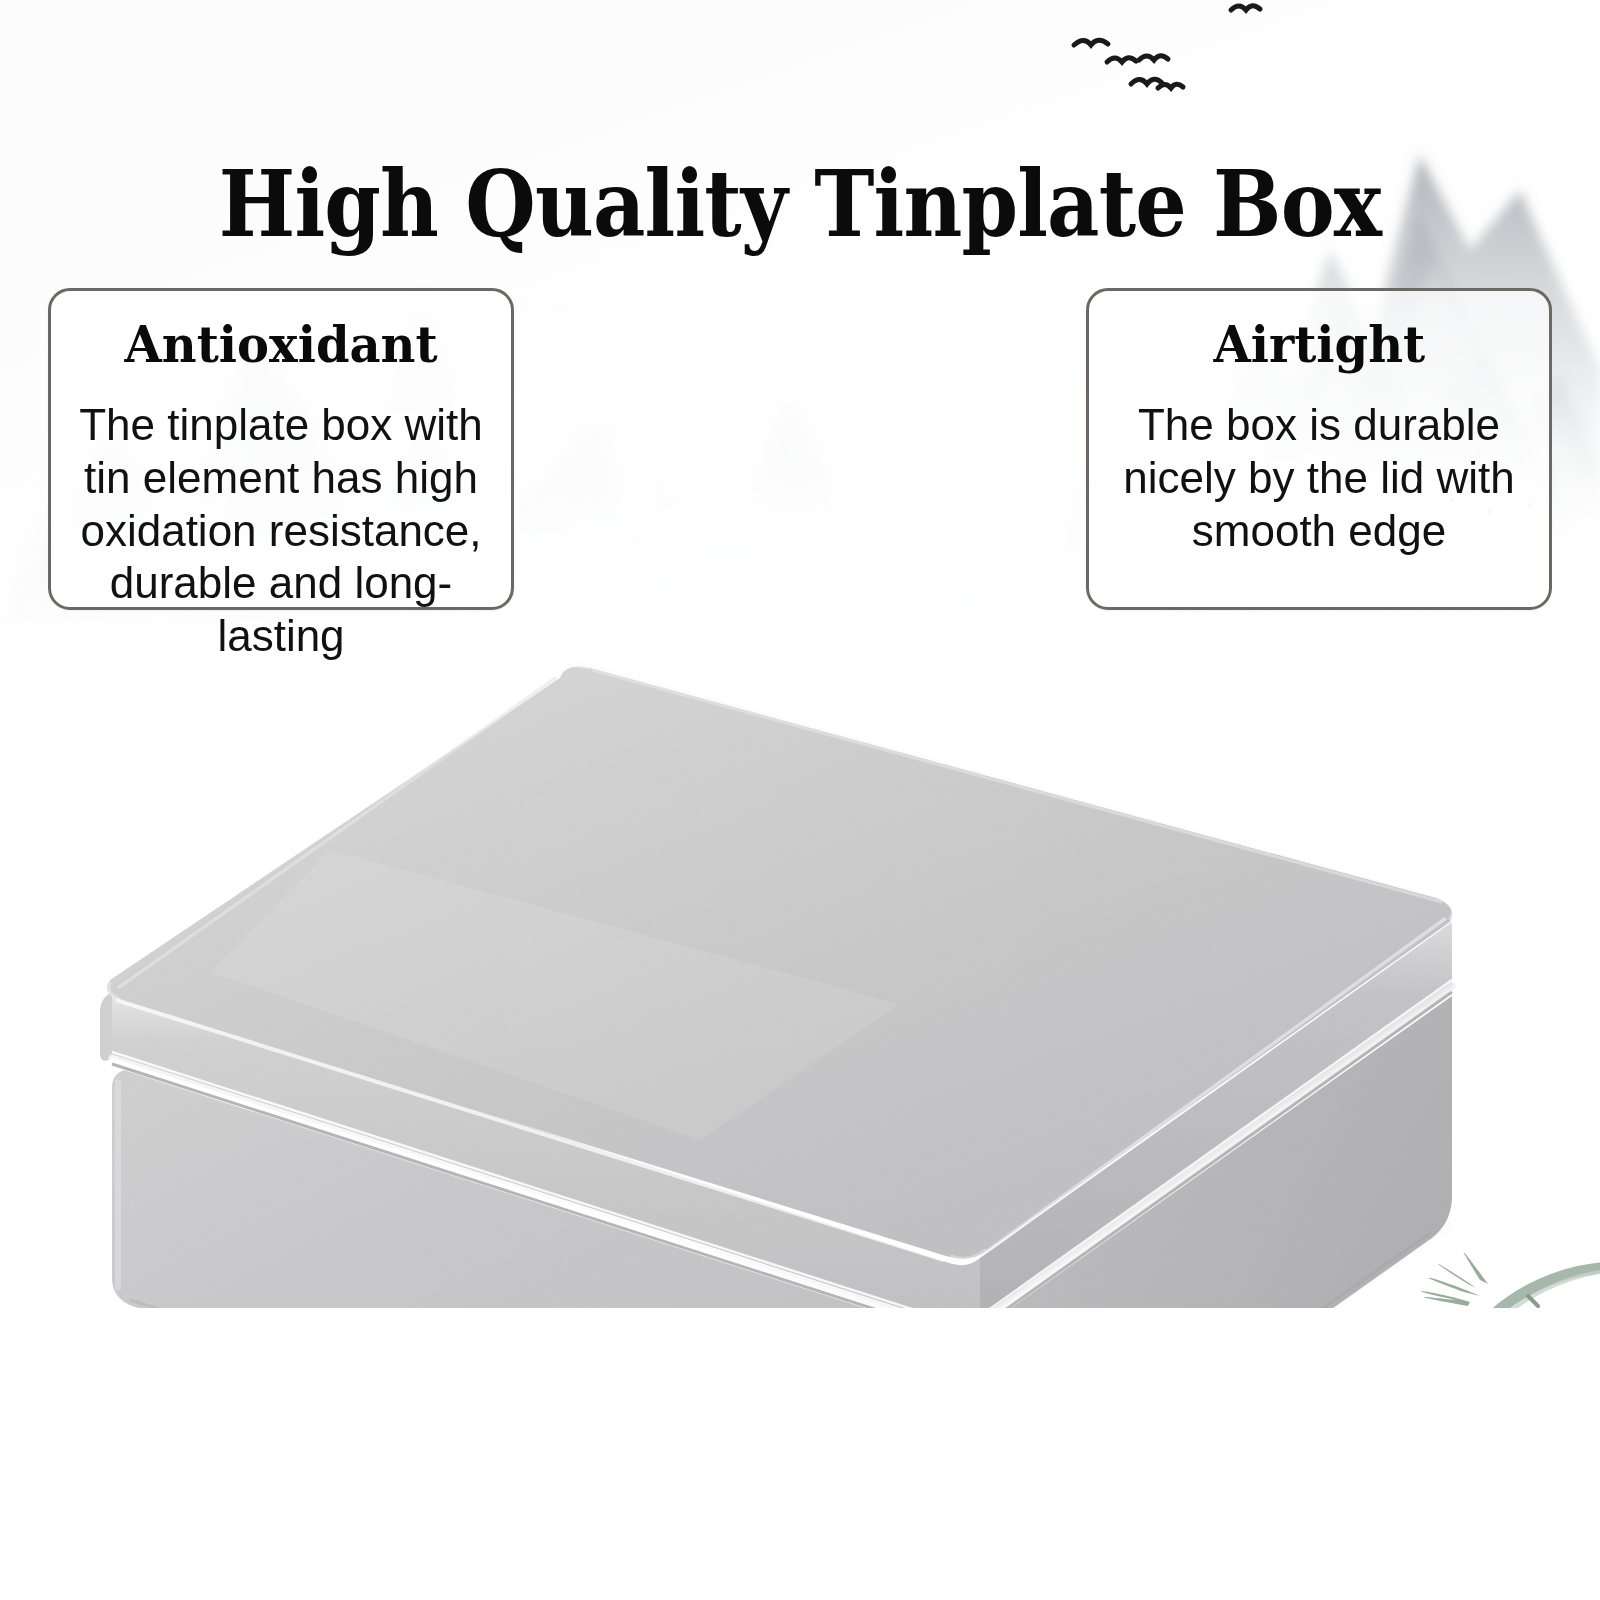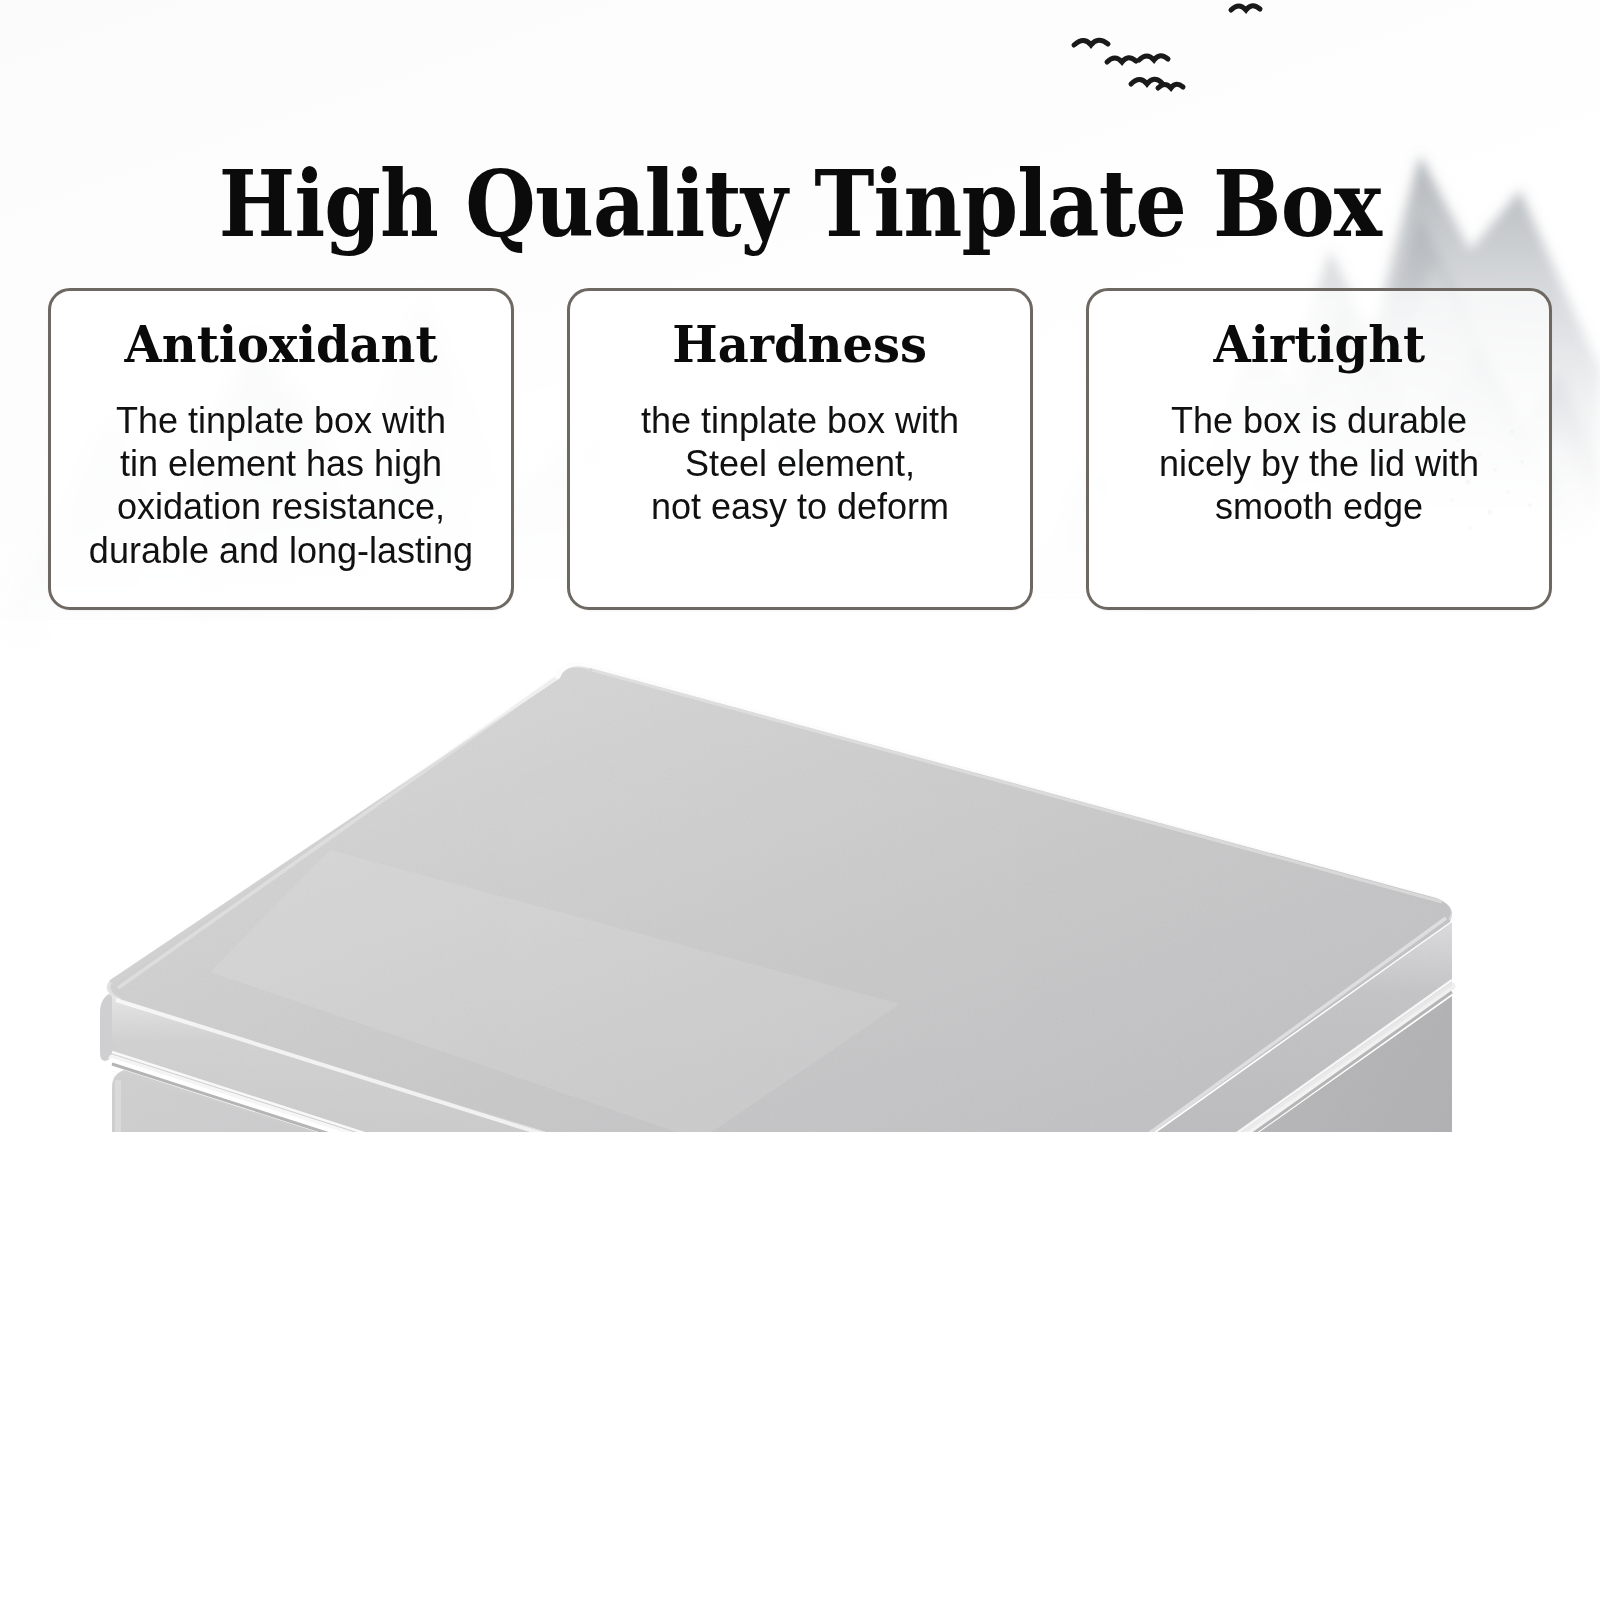--- a/index.html
+++ b/index.html
@@ -6,21 +6,21 @@
   html,body{margin:0;padding:0;}
   body{
     width:1600px;height:1600px;
     font-family:"Liberation Sans", sans-serif;
     background:#ffffff;
     overflow:hidden;
     position:relative;
   }
   #stage{
     position:absolute;inset:0;
-    width:1600px;height:1132px;
+    width:1600px;height:1308px;
     background:#fdfdfd;
     overflow:hidden;
   }
   
   #bg-art{
     position:absolute;inset:0;
     width:1600px;height:1600px;
     pointer-events:none;
   }
   
@@ -67,21 +67,21 @@
     font-size:50px;
     line-height:1.12;
     color:#0a0a0a;
     letter-spacing:0px;
     margin:0 0 26px 0;
     text-align:center;
     transform:scaleX(0.96);
   }
   .card-body{
     font-family:"Liberation Sans","DejaVu Sans",sans-serif;
-    font-size:36px;
+    font-size:44px;
     line-height:1.20;
     color:#111111;
     text-align:center;
     padding:0 10px;
     white-space:pre-line;
   }
   
   #product{
     position:absolute;
     left:0;top:600px;
@@ -248,26 +248,20 @@
   <div id="cards">
 
     <div class="card">
       <div class="card-title">Antioxidant</div>
       <div class="card-body">The tinplate box with
 tin element has high
 oxidation resistance,
 durable and long-lasting</div>
     </div>
 
-    <div class="card">
-      <div class="card-title">Hardness</div>
-      <div class="card-body">the tinplate box with
-Steel element,
-not easy to deform</div>
-    </div>
 
     <div class="card">
       <div class="card-title">Airtight</div>
       <div class="card-body">The box is durable
 nicely by the lid with
 smooth edge</div>
     </div>
 
   </div>
 

